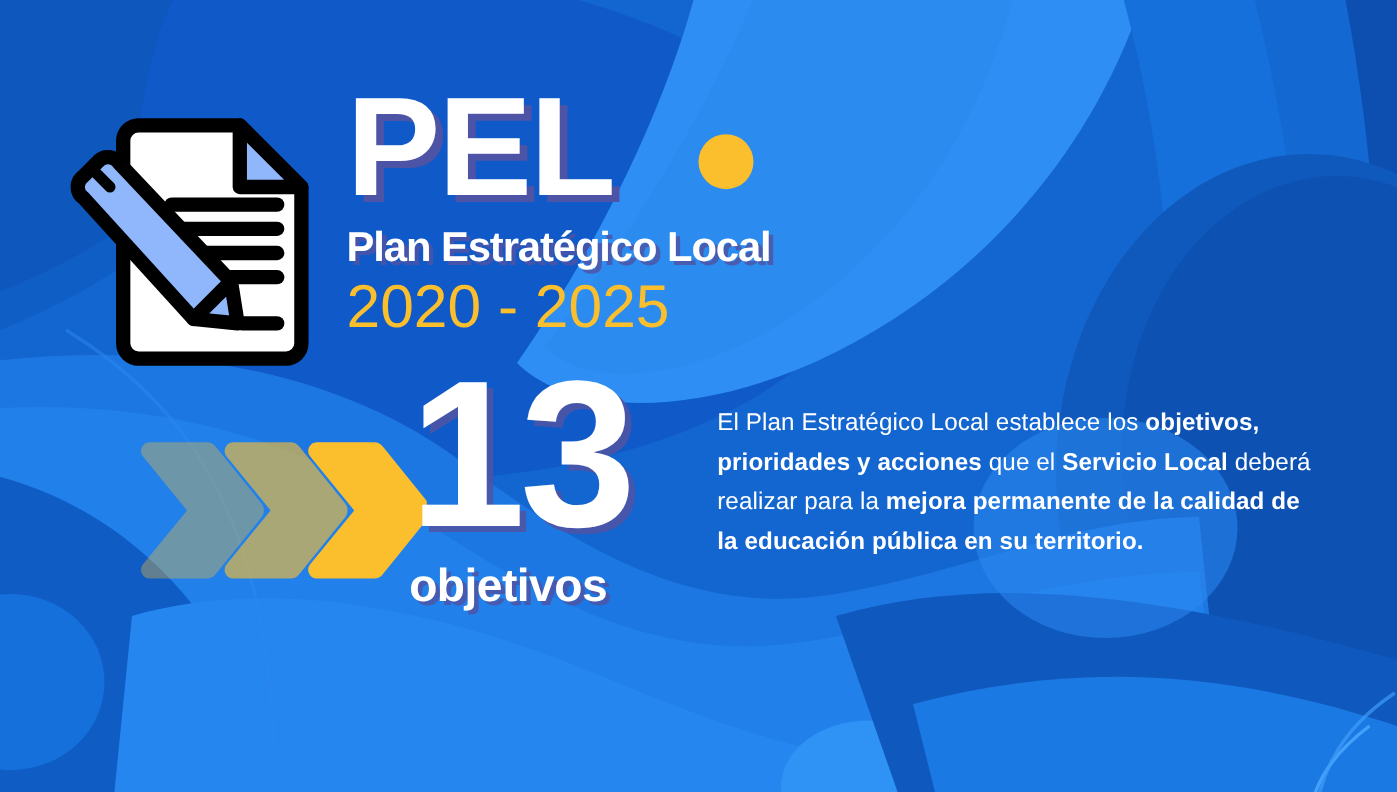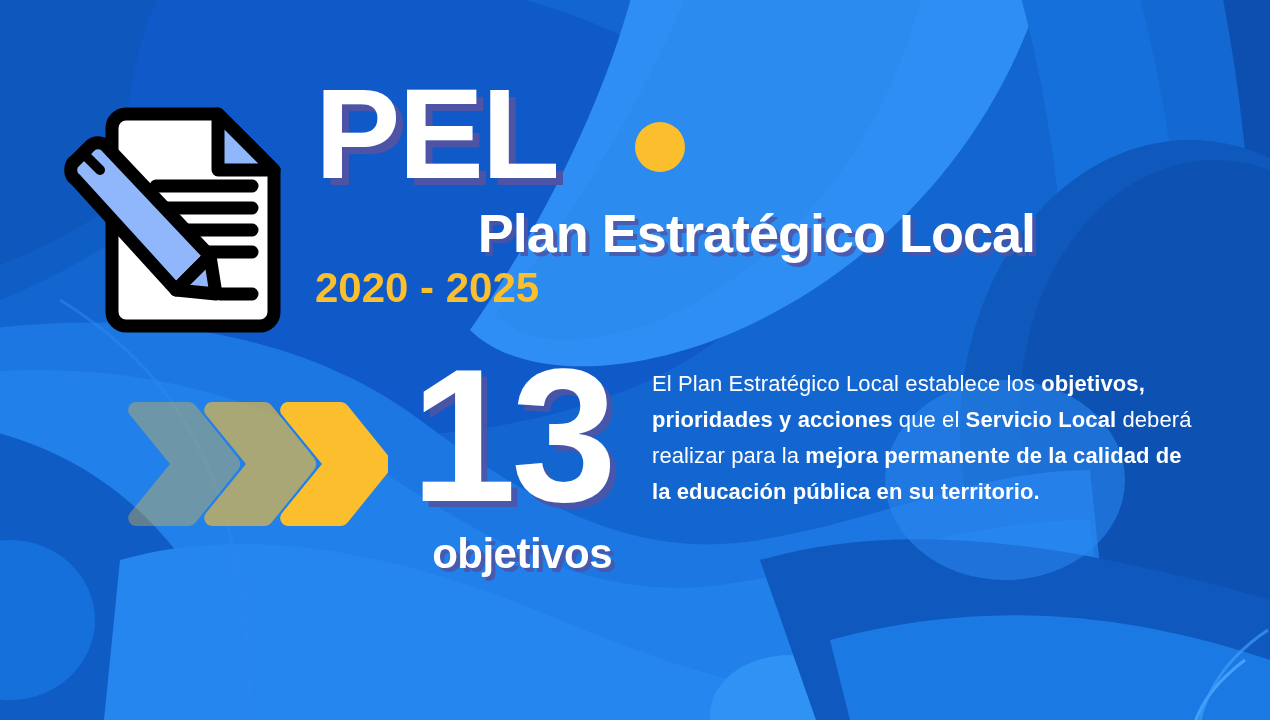--- a/index.html
+++ b/index.html
@@ -67,55 +67,53 @@
   #pel-dot {
     position: absolute;
     left: 320px;
     top: 36px;
     width: 50px;
     height: 50px;
     border-radius: 50%;
     background: #fbbf2d;
   }
   .pel-sub {
-    font-size: 54px;
+    font-size: 38px;
     line-height: 1.02;
     font-weight: 700;
     letter-spacing: -1px;
     color: #ffffff;
     text-shadow: 4px 4px 0 rgba(78,84,165,.85);
     margin: 0;
     padding: 0;
-    text-align: right;
   }
   .pel-years {
     margin-top: 6px;
-    font-size: 42px;
+    font-size: 55px;
     line-height: 1;
-    font-weight: 700;
+    font-weight: 400;
     letter-spacing: 0px;
     color: #fbbf2d;
   }
 
   
   #chevrons {
     position: absolute;
     left: 128px;
     top: 392px;
     width: 260px;
     height: 140px;
   }
 
   
   #count-block {
     position: absolute;
     left: 372px;
-    top: 354px;
+    top: 332px;
     width: 240px;
-    text-align: right;
   }
   #count-number {
     font-size: 190px;
     line-height: 0.86;
     font-weight: 700;
     letter-spacing: -5px;
     color: #ffffff;
     text-shadow: 6px 6px 0 rgba(78,84,165,.9);
     display: block;
   }

